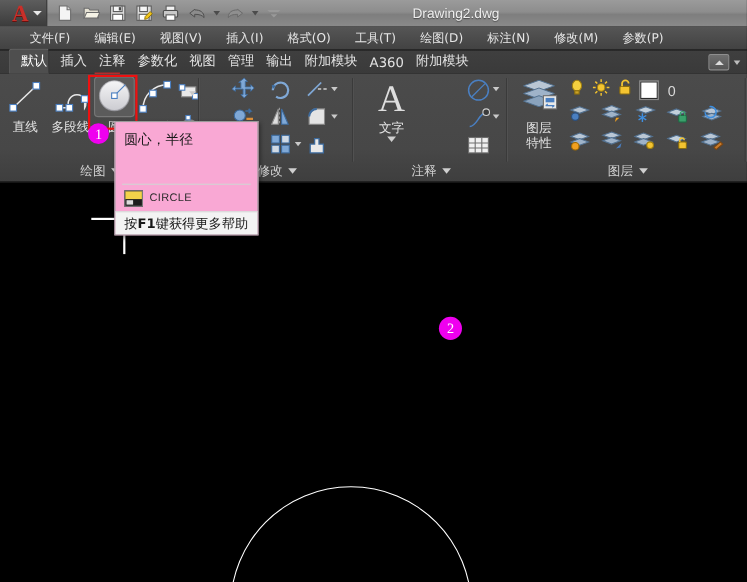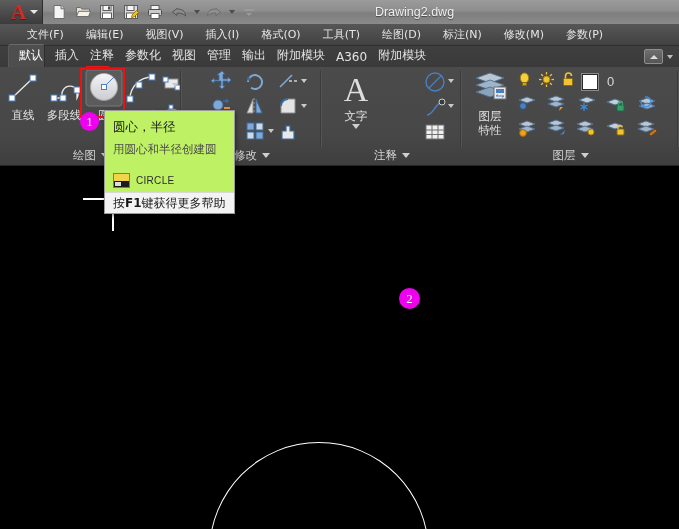--- a/index.html
+++ b/index.html
@@ -179,21 +179,21 @@
   .draw-circle{
     position:absolute;left:209px;top:249px;width:220px;height:221px;
     border:1.4px solid #ffffff;border-radius:50%;box-sizing:border-box;
   }
   .leader-h{position:absolute;left:83px;top:198px;width:30px;height:2px;background:#ffffff;z-index:30;}
   .leader-v{position:absolute;left:112px;top:198px;width:2px;height:33px;background:#ffffff;z-index:30;}
 
   
   .tooltip{
     position:absolute;left:104px;top:110px;width:131px;height:104px;
-    background:#bef264;border:1px solid #9a9a9a;box-sizing:border-box;z-index:50;
+    background:#f9a8d4;border:1px solid #9a9a9a;box-sizing:border-box;z-index:50;
     box-shadow:1px 2px 4px rgba(0,0,0,.45);
     font-family:"DejaVu Sans","Liberation Sans",sans-serif;
   }
   .tt-title{
     position:absolute;left:8px;top:8px;font-size:12.5px;color:#1a1a1a;white-space:nowrap;
   }
   .tt-desc{
     position:absolute;left:8px;top:31px;font-size:11.5px;color:#4c4c4c;white-space:nowrap;
   }
   .tt-sep{position:absolute;left:6px;right:6px;top:56px;height:1px;background:#d3d3d3;}
@@ -669,21 +669,20 @@
 
   <div class="canvas">
     <div class="draw-circle"></div>
   </div>
 
   <div class="leader-h"></div>
   <div class="leader-v"></div>
 
   <div class="tooltip">
     <div class="tt-title">圆心，半径</div>
-    <div class="tt-desc">用圆心和半径创建圆</div>
     <div class="tt-sep"></div>
     <div class="tt-cmdrow">
       <span class="tt-cmdicon">
         <span class="top"></span>
           <span class="bl"></span>
       </span>
       <span class="tt-cmd">CIRCLE</span>
     </div>
     <div class="tt-foot">
       <span>按 </span>

